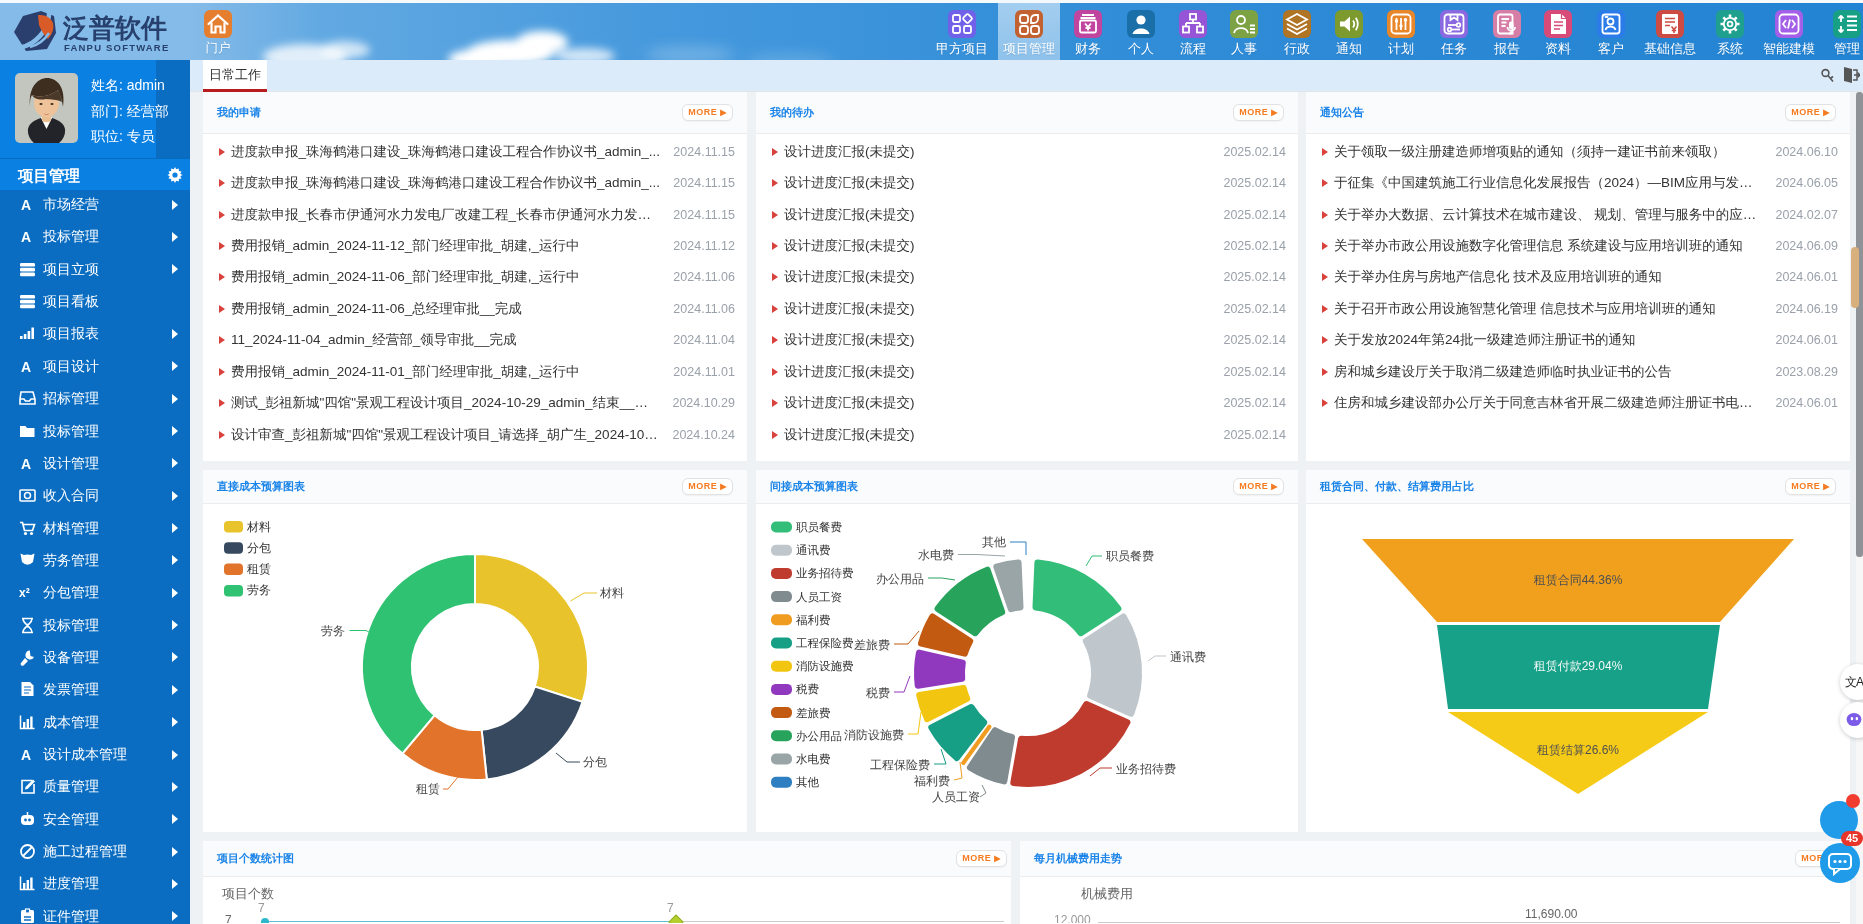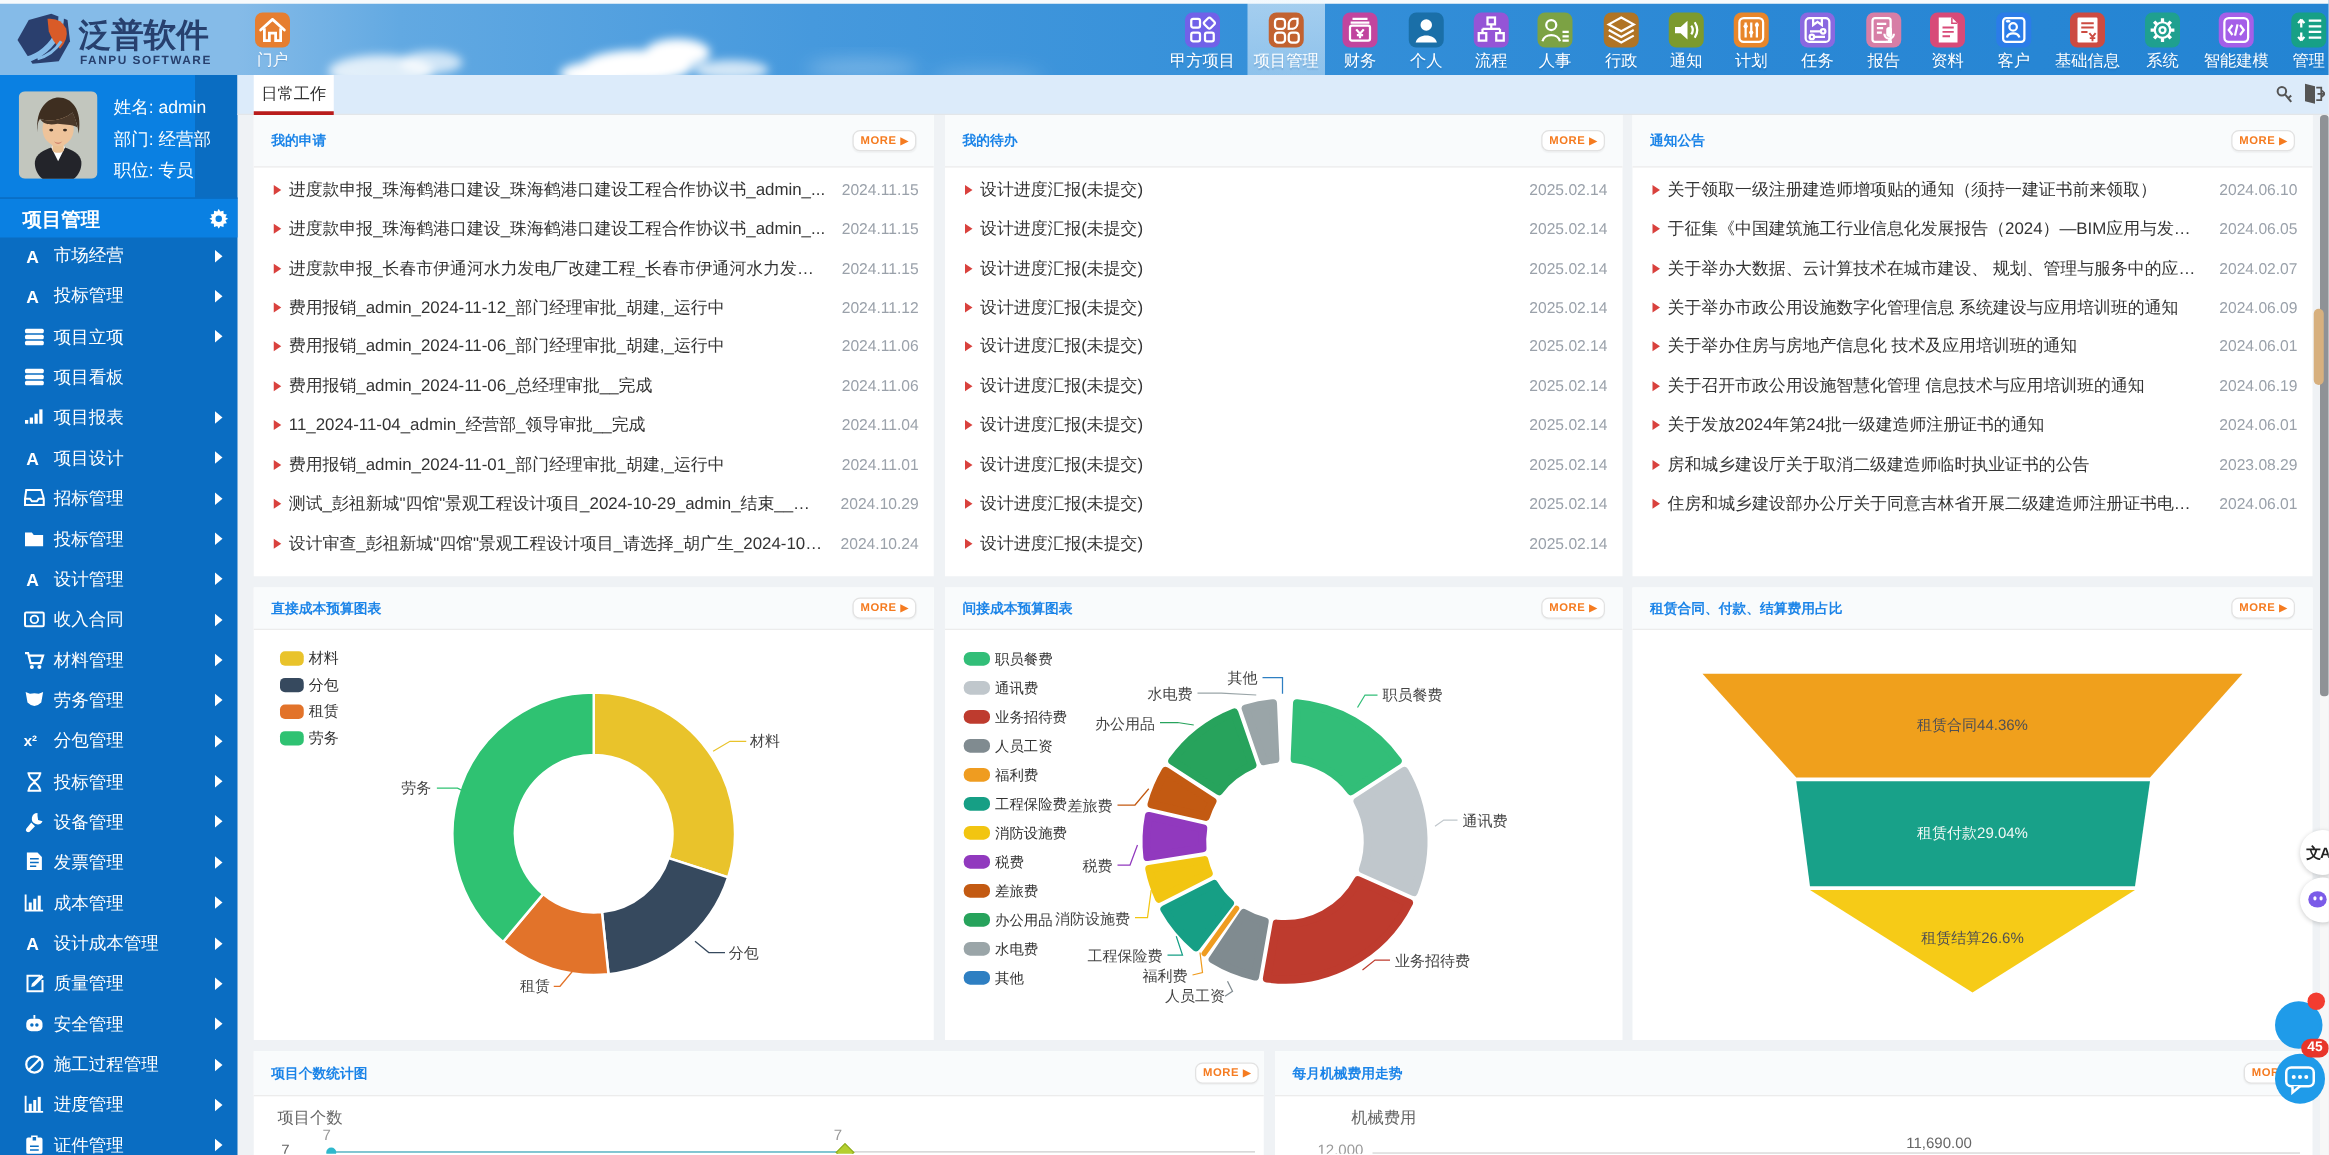--- a/index.html
+++ b/index.html
@@ -780,21 +780,21 @@
 <text x="34" y="47" font-size="12" fill="#999">12,000</text>
 <text x="505" y="41" font-size="12" fill="#666">11,690.00</text>
 <path d="M78,45.5 H820" stroke="#ccc" stroke-width="1"></path>
 </svg></div>
 <div class="scroll">
     <div class="sthumb"></div>
   </div>
 <div class="abs" style="left:1851px;top:247px;width:8px;height:61px;border-radius:4px;background:#d7b07e"></div>
 
 <div class="abs" style="left:1840px;top:664px;width:36px;height:36px;border-radius:50%;background:#fff;box-shadow:0 1px 4px rgba(0,0,0,.2)">
- <div style="position:absolute;left:5px;top:10px;font-size:12px;font-weight:bold;color:#222;letter-spacing:-1px">文A</div>
+ <div style="position:absolute;left:5px;top:10px;font-size:12px;font-weight:normal;color:#222;letter-spacing:-1px">文A</div>
   </div>
 <div class="abs" style="left:1840px;top:702px;width:36px;height:36px;border-radius:50%;background:#fff;box-shadow:0 1px 4px rgba(0,0,0,.2)">
  <svg style="position:absolute;left:5px;top:10px" width="18" height="15" viewBox="0 0 22 18">
  <path d="M2,9 a9,8 0 0 1 18,0 a9,8 0 0 1 -18,0 Z" fill="#7b5be8"></path>
  <rect x="7" y="6" width="3" height="4" rx="1.5" fill="#fff"></rect>
       <rect x="13" y="6" width="3" height="4" rx="1.5" fill="#fff"></rect>
     </svg>
   </div>
 <div class="abs" style="left:1820px;top:801px;width:38px;height:38px;border-radius:50%;background:#1f9be9"></div>
 <div class="abs" style="left:1846px;top:794px;width:14px;height:14px;border-radius:50%;background:#f23c30"></div>

